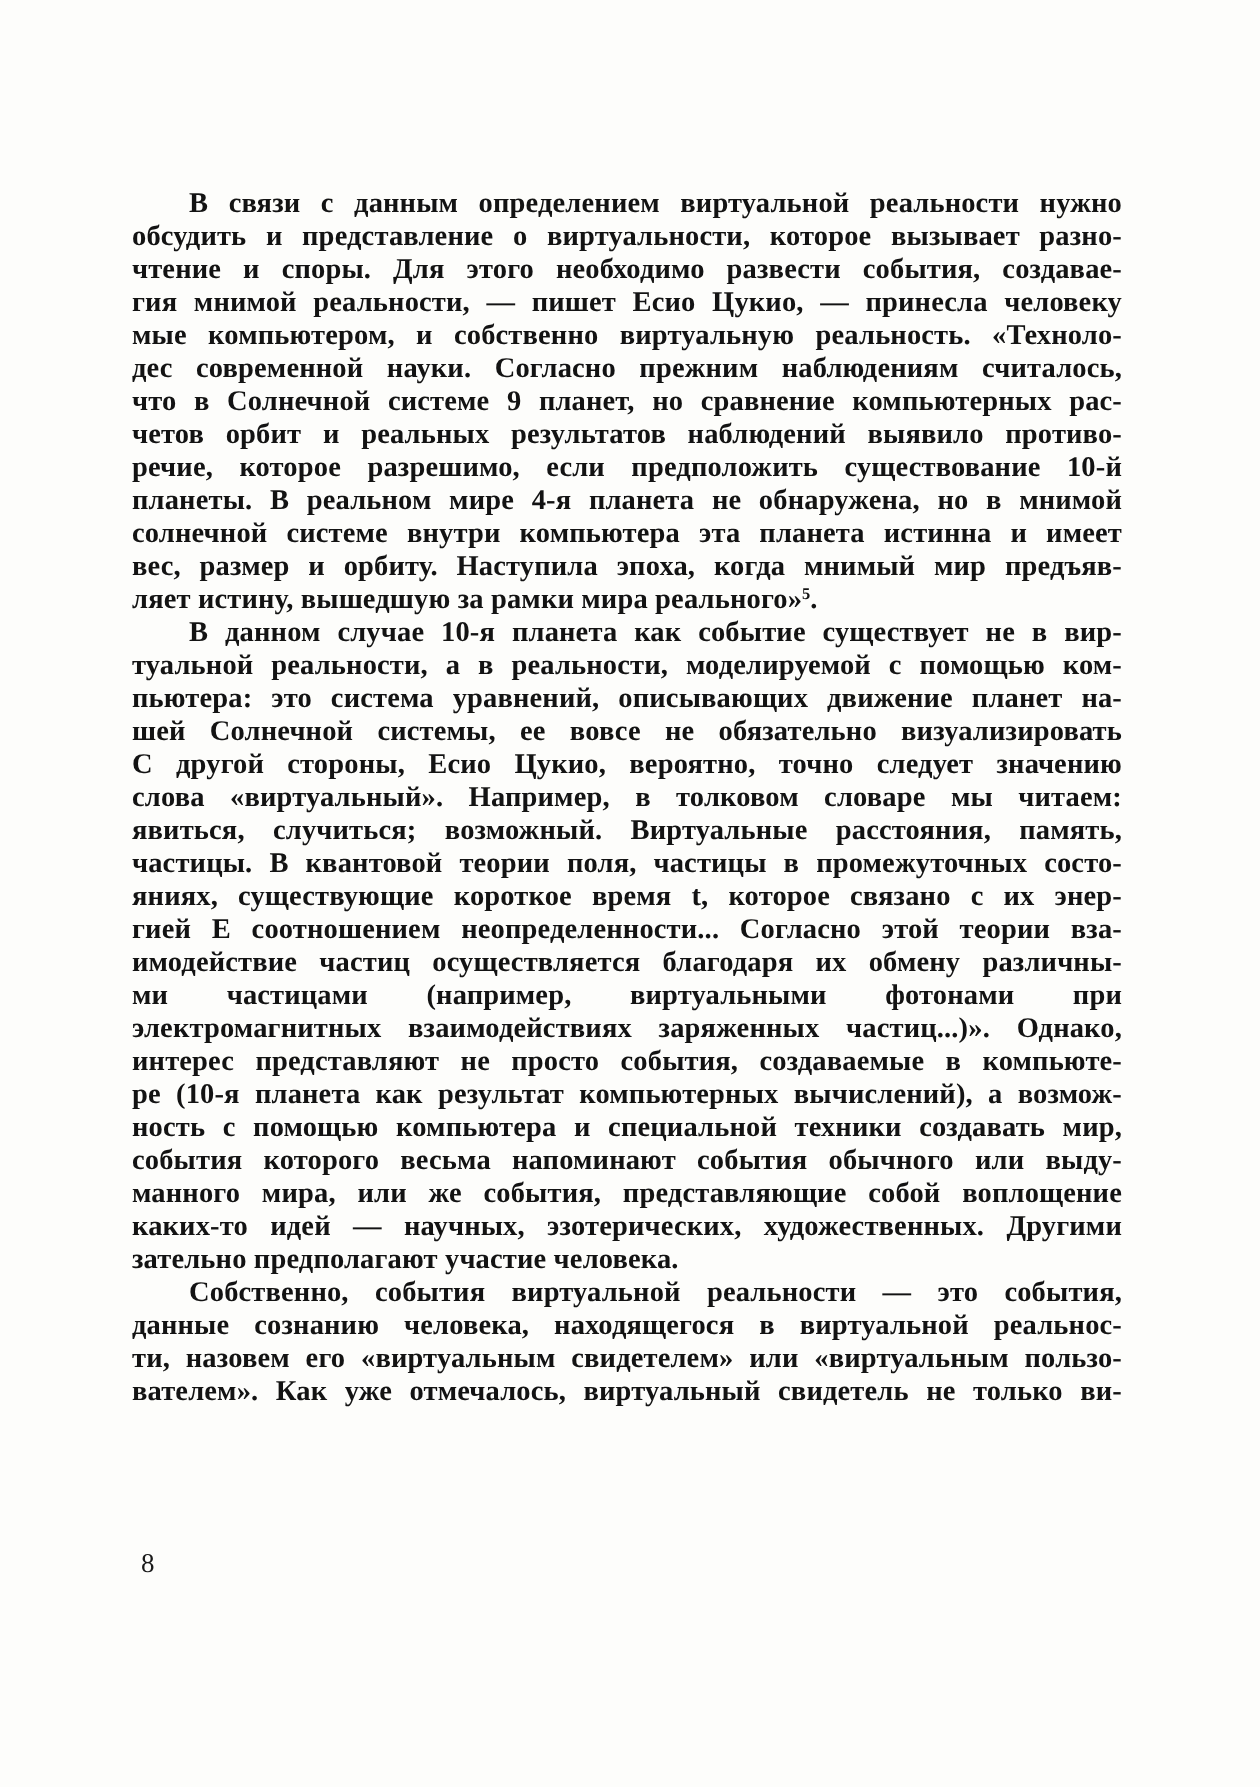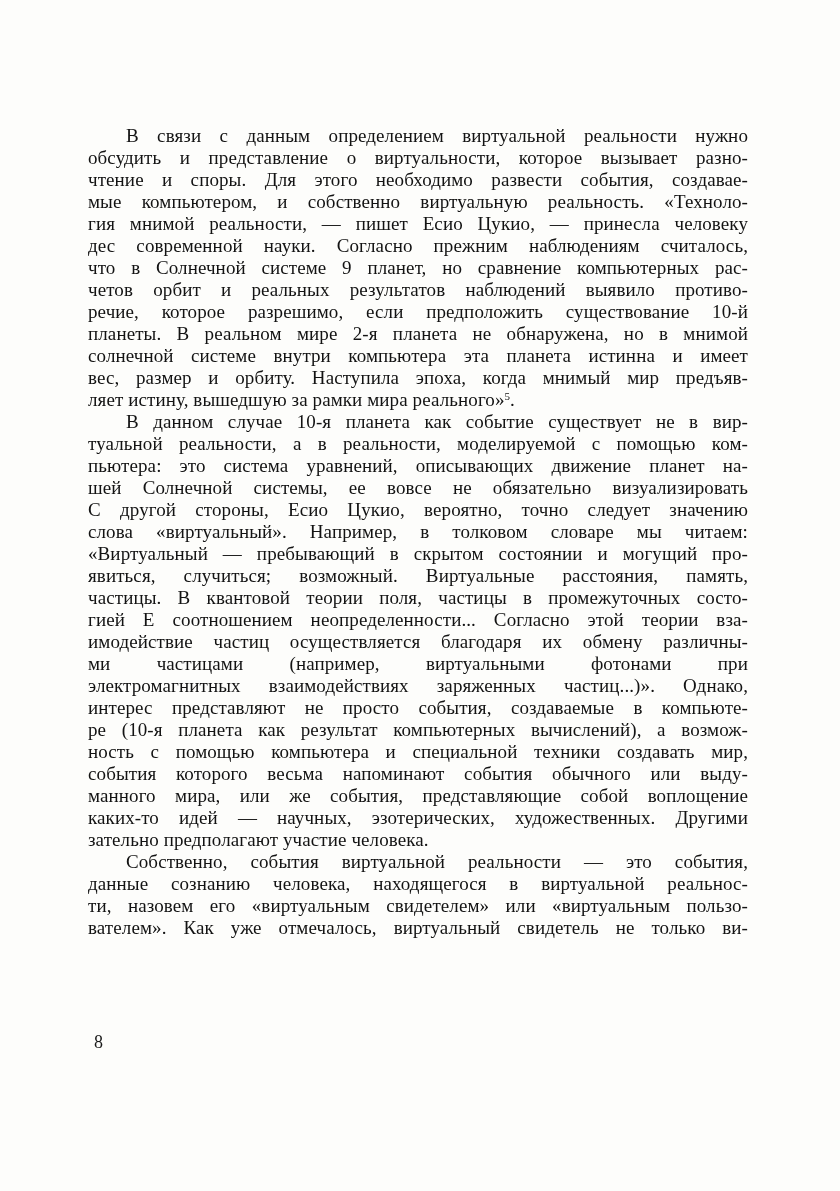--- a/index.html
+++ b/index.html
@@ -27,20 +27,21 @@
     font-size: 19px;
     line-height: 22px;
     letter-spacing: 0.1px;
   }
   .para { margin: 0; padding: 0; }
   .line {
     text-align: justify;
     text-align-last: justify;
     height: 22px;
     white-space: nowrap;
+    font-weight: bold;
   }
   .line.indent { text-indent: 38px; }
   .line.last {
     text-align-last: left;
     white-space: normal;
   }
   sup.fn {
     font-size: 11px;
     line-height: 0;
     vertical-align: 6px;
@@ -57,41 +58,41 @@
 </style>
 </head>
 <body>
 
 <div class="page">
   <main class="text-block" id="text-block">
       <div class="para">
         <div class="line indent">В связи с данным определением виртуальной реальности нужно</div>
         <div class="line">обсудить и представление о виртуальности, которое вызывает разно-</div>
         <div class="line">чтение и споры. Для этого необходимо развести события, создавае-</div>
+        <div class="line">гия мнимой реальности, — пишет Есио Цукио, — принесла человеку</div>
         <div class="line">мые компьютером, и собственно виртуальную реальность. «Техноло-</div>
-        <div class="line">гия мнимой реальности, — пишет Есио Цукио, — принесла человеку</div>
         <div class="line">дес современной науки. Согласно прежним наблюдениям считалось,</div>
         <div class="line">что в Солнечной системе 9 планет, но сравнение компьютерных рас-</div>
         <div class="line">четов орбит и реальных результатов наблюдений выявило противо-</div>
         <div class="line">речие, которое разрешимо, если предположить существование 10-й</div>
-        <div class="line">планеты. В реальном мире 2-я планета не обнаружена, но в мнимой</div>
+        <div class="line">планеты. В реальном мире 4-я планета не обнаружена, но в мнимой</div>
         <div class="line">солнечной системе внутри компьютера эта планета истинна и имеет</div>
         <div class="line">вес, размер и орбиту. Наступила эпоха, когда мнимый мир предъяв-</div>
         <div class="line last">ляет истину, вышедшую за рамки мира реального»<sup class="fn">5</sup>.</div>
       </div>
       <div class="para">
         <div class="line indent">В данном случае 10-я планета как событие существует не в вир-</div>
         <div class="line">туальной реальности, а в реальности, моделируемой с помощью ком-</div>
         <div class="line">пьютера: это система уравнений, описывающих движение планет на-</div>
         <div class="line">шей Солнечной системы, ее вовсе не обязательно визуализировать</div>
         <div class="line">С другой стороны, Есио Цукио, вероятно, точно следует значению</div>
         <div class="line">слова «виртуальный». Например, в толковом словаре мы читаем:</div>
-        <div class="line">«Виртуальный — пребывающий в скрытом состоянии и могущий про-</div>
         <div class="line">явиться, случиться; возможный. Виртуальные расстояния, память,</div>
         <div class="line">частицы. В квантовой теории поля, частицы в промежуточных состо-</div>
+        <div class="line">яниях, существующие короткое время t, которое связано с их энер-</div>
         <div class="line">гией Е соотношением неопределенности... Согласно этой теории вза-</div>
         <div class="line">имодействие частиц осуществляется благодаря их обмену различны-</div>
         <div class="line">ми частицами (например, виртуальными фотонами при</div>
         <div class="line">электромагнитных взаимодействиях заряженных частиц...)». Однако,</div>
         <div class="line">интерес представляют не просто события, создаваемые в компьюте-</div>
         <div class="line">ре (10-я планета как результат компьютерных вычислений), а возмож-</div>
         <div class="line">ность с помощью компьютера и специальной техники создавать мир,</div>
         <div class="line">события которого весьма напоминают события обычного или выду-</div>
         <div class="line">манного мира, или же события, представляющие собой воплощение</div>
         <div class="line">каких-то идей — научных, эзотерических, художественных. Другими</div>

